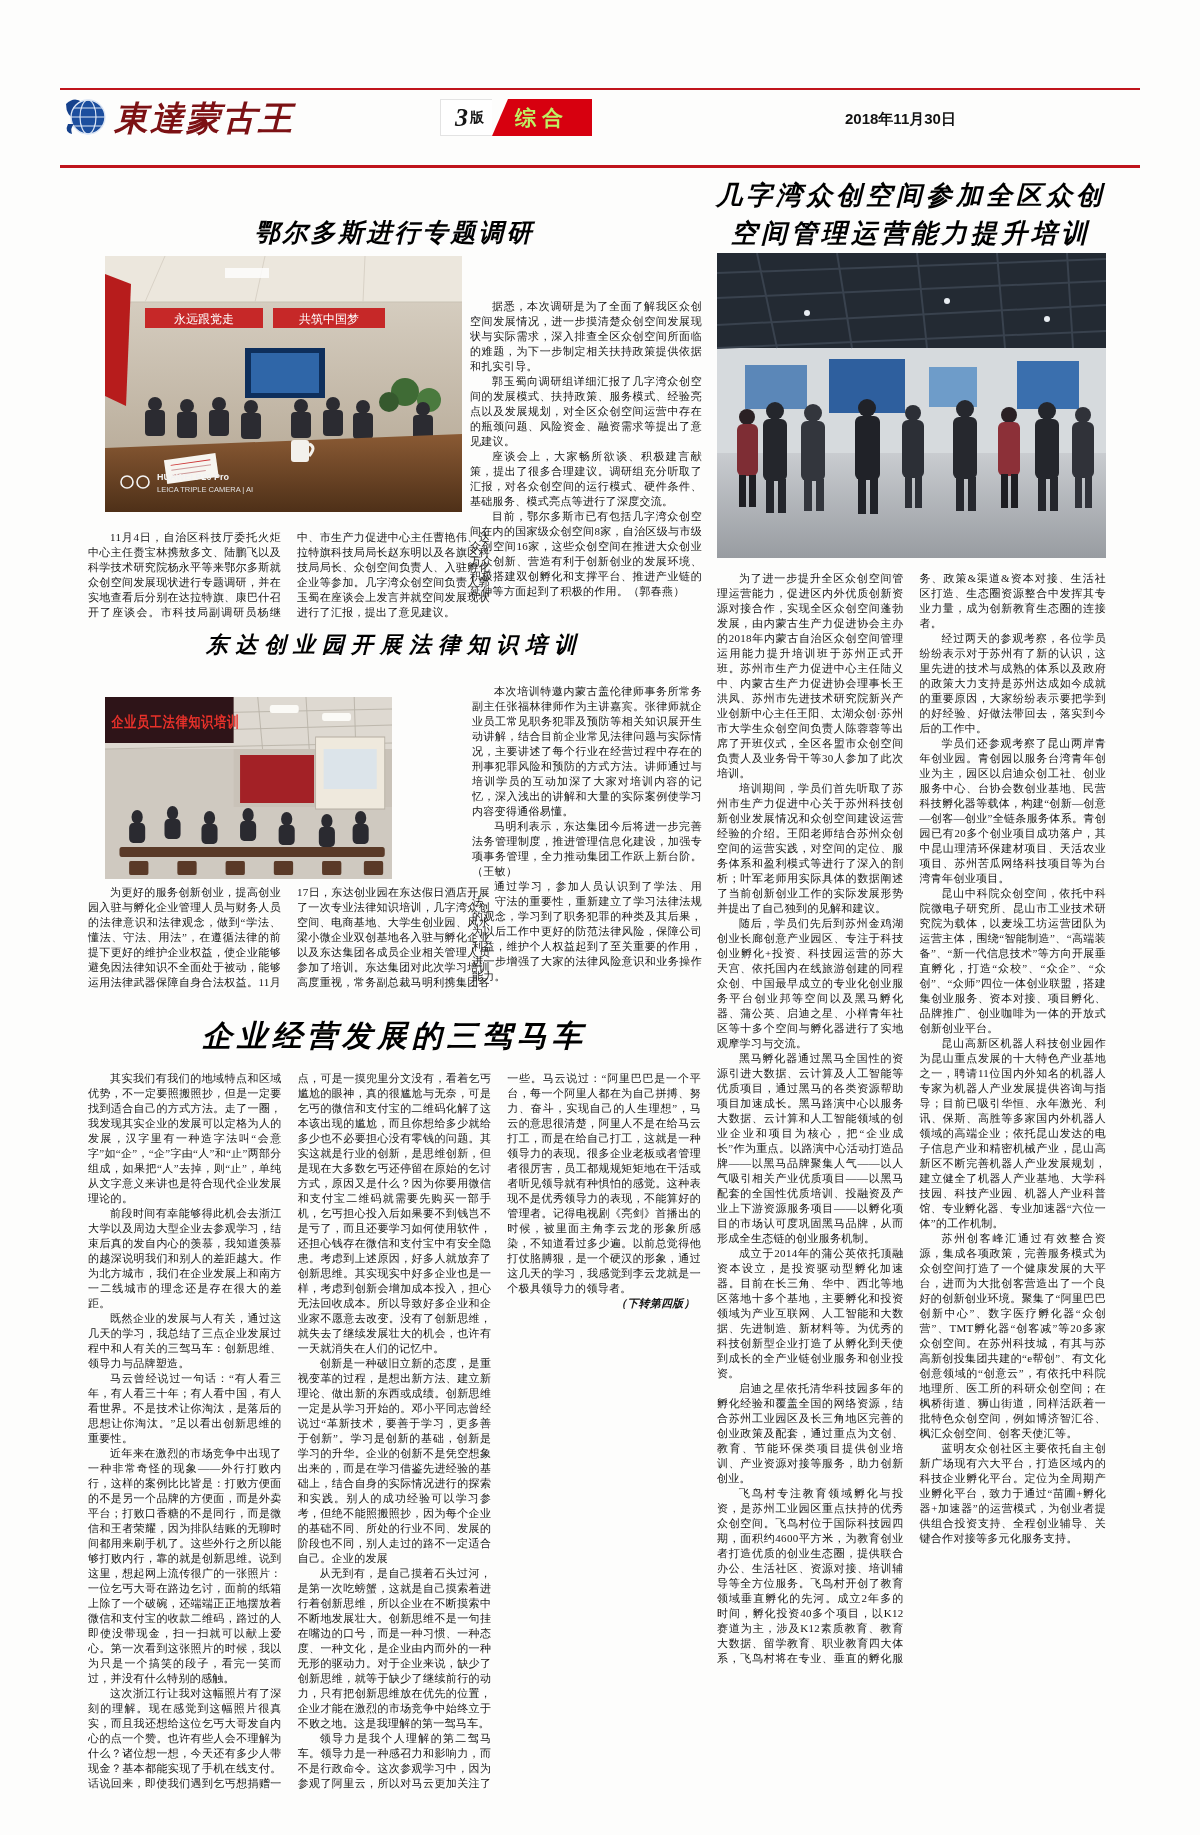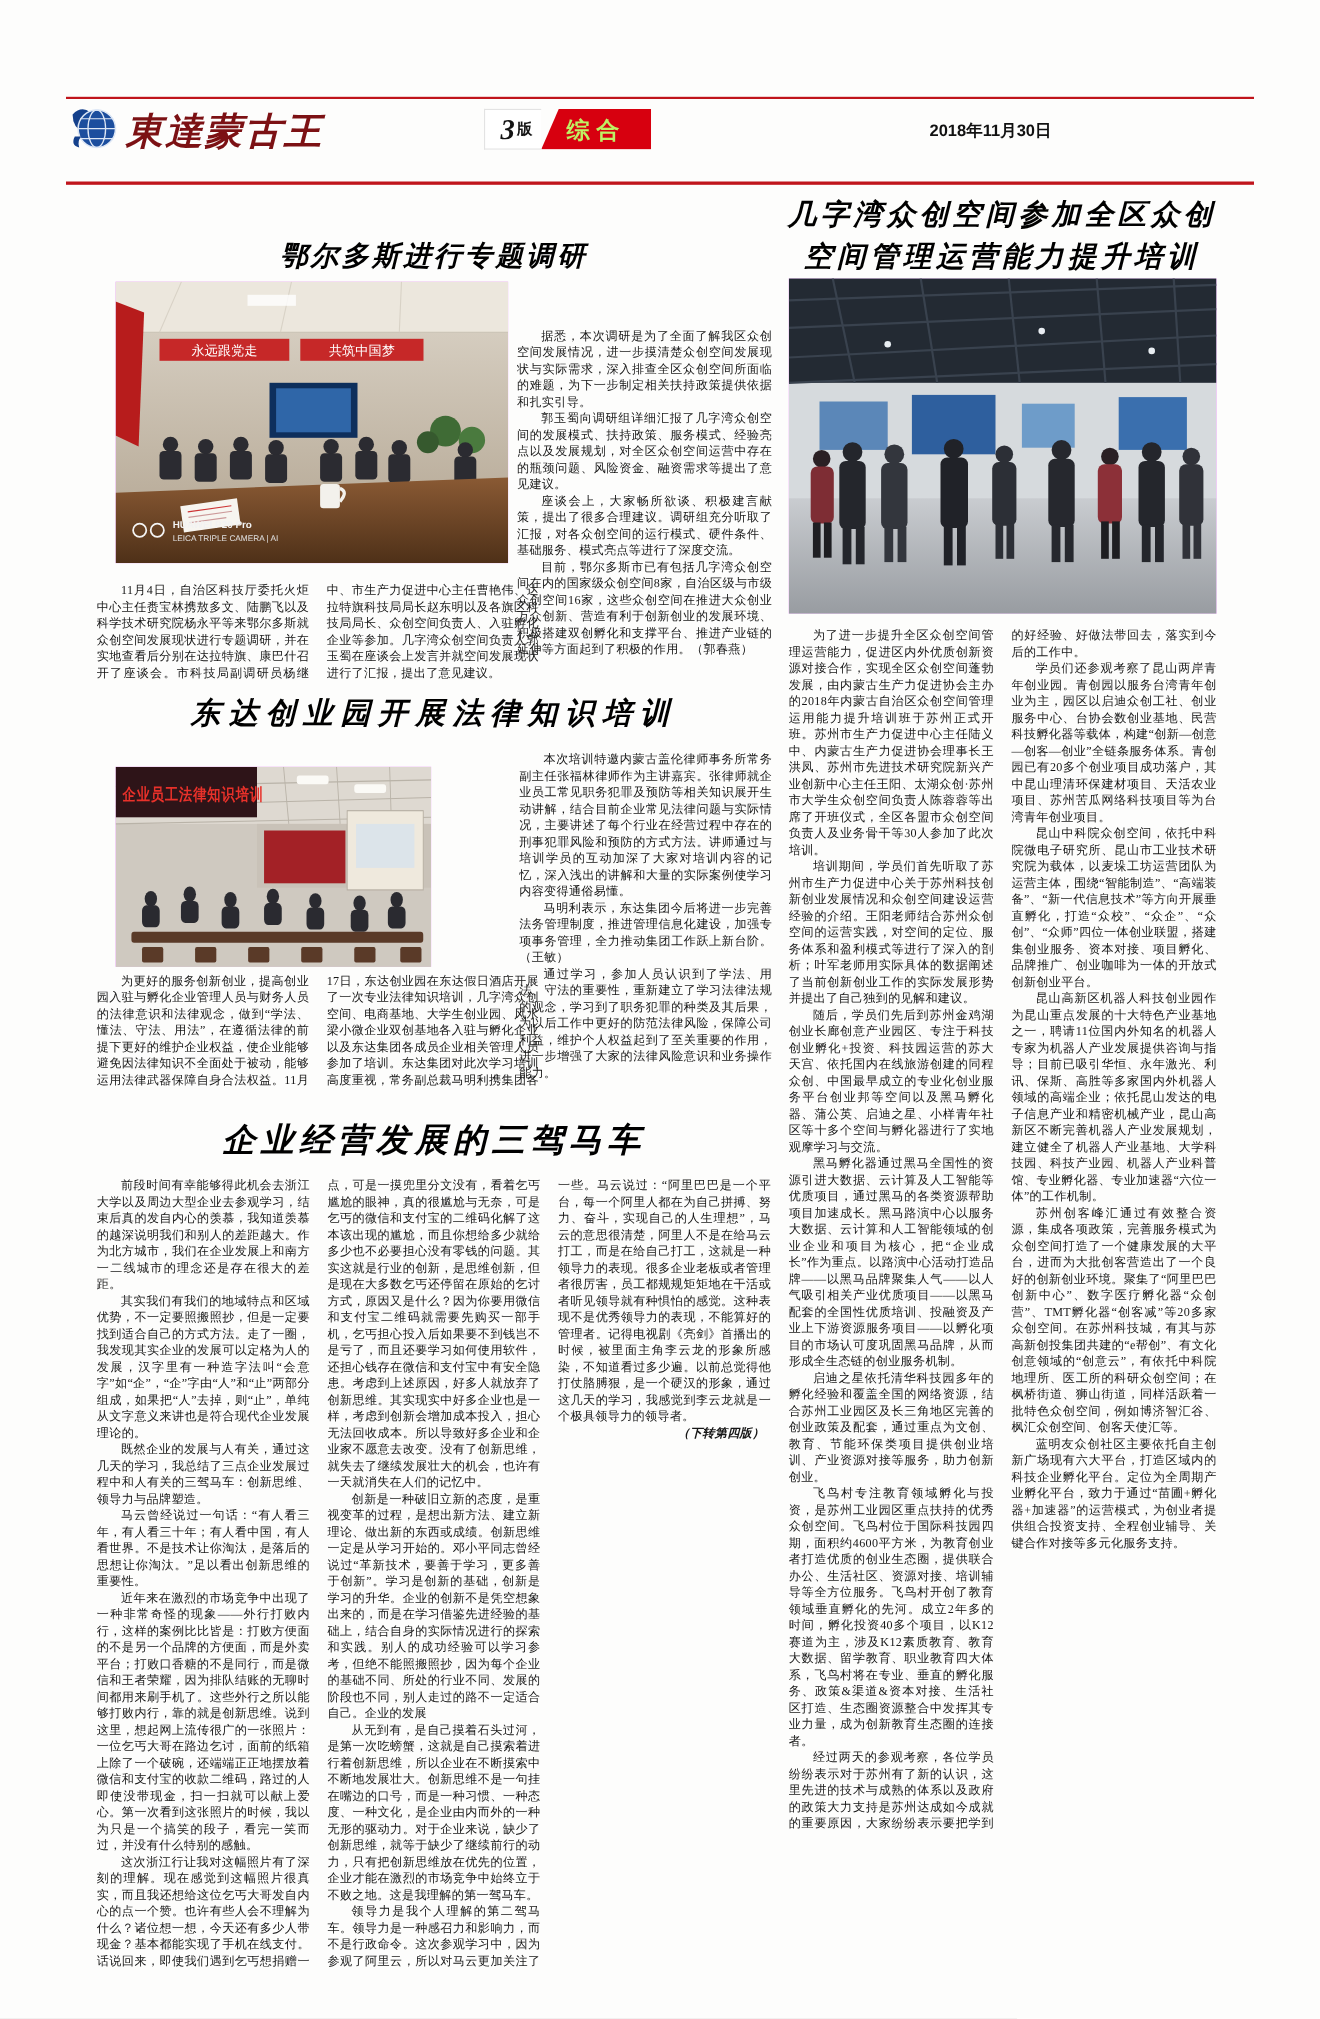--- a/index.html
+++ b/index.html
@@ -17,21 +17,21 @@
   .badge .no span{font-size:14px;font-style:normal;}
   .badge .sec{background:#d7000f;color:#bef264;display:flex;align-items:center;justify-content:center;
               width:100px;font-size:21px;font-weight:bold;letter-spacing:6px;
               clip-path:polygon(16px 0,100% 0,100% 100%,0 100%);
               font-family:"Liberation Sans",sans-serif;}
   .date{font-family:"Liberation Sans",sans-serif;font-weight:bold;font-size:15px;color:#111;}
   .headline{position:absolute;text-align:center;font-weight:bold;font-style:italic;color:#000;
             font-family:"Liberation Serif","DejaVu Serif",serif;white-space:nowrap;}
   .h-a1{font-size:25px;letter-spacing:3px;}
   .h-a2{font-size:26px;letter-spacing:4px;}
-  .h-a3{font-size:27px;letter-spacing:7px;}
+  .h-a3{font-size:22px;letter-spacing:7px;}
   .h-a4{font-size:30px;letter-spacing:5px;}
   .col-text{position:absolute;overflow:hidden;font-size:11px;line-height:15px;letter-spacing:.3px;
             text-align:justify;color:#161616;}
   .col-text p{margin:0;text-indent:2em;}
   .cols2{column-count:2;column-gap:16px;column-fill:auto;}
   .cols3{column-count:3;column-gap:16px;column-fill:auto;}
   .turn-note{text-align:right;text-indent:0;font-style:italic;padding-right:6px;margin-top:10px;font-weight:bold;}
   .photo{position:absolute;overflow:hidden;background:#f0abfc;}
   .photo svg{display:block;width:100%;height:100%;}
 </style>
@@ -237,20 +237,21 @@
           </g>
       </g>
     </svg>
   </div>
 
   <div class="col-text cols2" style="left:717px;top:571px;width:389px;height:1096px;">
     <p>为了进一步提升全区众创空间管理运营能力，促进区内外优质创新资源对接合作，实现全区众创空间蓬勃发展，由内蒙古生产力促进协会主办的2018年内蒙古自治区众创空间管理运用能力提升培训班于苏州正式开班。苏州市生产力促进中心主任陆义中、内蒙古生产力促进协会理事长王洪凤、苏州市先进技术研究院新兴产业创新中心主任王阳、太湖众创·苏州市大学生众创空间负责人陈蓉蓉等出席了开班仪式，全区各盟市众创空间负责人及业务骨干等30人参加了此次培训。</p>
     <p>培训期间，学员们首先听取了苏州市生产力促进中心关于苏州科技创新创业发展情况和众创空间建设运营经验的介绍。王阳老师结合苏州众创空间的运营实践，对空间的定位、服务体系和盈利模式等进行了深入的剖析；叶军老师用实际具体的数据阐述了当前创新创业工作的实际发展形势并提出了自己独到的见解和建议。</p>
     <p>随后，学员们先后到苏州金鸡湖创业长廊创意产业园区、专注于科技创业孵化+投资、科技园运营的苏大天宫、依托国内在线旅游创建的同程众创、中国最早成立的专业化创业服务平台创业邦等空间以及黑马孵化器、蒲公英、启迪之星、小样青年社区等十多个空间与孵化器进行了实地观摩学习与交流。</p>
     <p>黑马孵化器通过黑马全国性的资源引进大数据、云计算及人工智能等优质项目，通过黑马的各类资源帮助项目加速成长。黑马路演中心以服务大数据、云计算和人工智能领域的创业企业和项目为核心，把“企业成长”作为重点。以路演中心活动打造品牌——以黑马品牌聚集人气——以人气吸引相关产业优质项目——以黑马配套的全国性优质培训、投融资及产业上下游资源服务项目——以孵化项目的市场认可度巩固黑马品牌，从而形成全生态链的创业服务机制。</p>
+    <p>成立于2014年的蒲公英依托顶融资本设立，是投资驱动型孵化加速器。目前在长三角、华中、西北等地区落地十多个基地，主要孵化和投资领域为产业互联网、人工智能和大数据、先进制造、新材料等。为优秀的科技创新型企业打造了从孵化到天使到成长的全产业链创业服务和创业投资。</p>
     <p>启迪之星依托清华科技园多年的孵化经验和覆盖全国的网络资源，结合苏州工业园区及长三角地区完善的创业政策及配套，通过重点为文创、教育、节能环保类项目提供创业培训、产业资源对接等服务，助力创新创业。</p>
     <p>飞鸟村专注教育领域孵化与投资，是苏州工业园区重点扶持的优秀众创空间。飞鸟村位于国际科技园四期，面积约4600平方米，为教育创业者打造优质的创业生态圈，提供联合办公、生活社区、资源对接、培训辅导等全方位服务。飞鸟村开创了教育领域垂直孵化的先河。成立2年多的时间，孵化投资40多个项目，以K12赛道为主，涉及K12素质教育、教育大数据、留学教育、职业教育四大体系，飞鸟村将在专业、垂直的孵化服务、政策&amp;渠道&amp;资本对接、生活社区打造、生态圈资源整合中发挥其专业力量，成为创新教育生态圈的连接者。</p>
     <p>经过两天的参观考察，各位学员纷纷表示对于苏州有了新的认识，这里先进的技术与成熟的体系以及政府的政策大力支持是苏州达成如今成就的重要原因，大家纷纷表示要把学到的好经验、好做法带回去，落实到今后的工作中。</p>
     <p>学员们还参观考察了昆山两岸青年创业园。青创园以服务台湾青年创业为主，园区以启迪众创工社、创业服务中心、台协会数创业基地、民营科技孵化器等载体，构建“创新—创意—创客—创业”全链条服务体系。青创园已有20多个创业项目成功落户，其中昆山理清环保建材项目、天活农业项目、苏州苦瓜网络科技项目等为台湾青年创业项目。</p>
     <p>昆山中科院众创空间，依托中科院微电子研究所、昆山市工业技术研究院为载体，以麦垛工坊运营团队为运营主体，围绕“智能制造”、“高端装备”、“新一代信息技术”等方向开展垂直孵化，打造“众校”、“众企”、“众创”、“众师”四位一体创业联盟，搭建集创业服务、资本对接、项目孵化、品牌推广、创业咖啡为一体的开放式创新创业平台。</p>
     <p>昆山高新区机器人科技创业园作为昆山重点发展的十大特色产业基地之一，聘请11位国内外知名的机器人专家为机器人产业发展提供咨询与指导；目前已吸引华恒、永年激光、利讯、保斯、高胜等多家国内外机器人领域的高端企业；依托昆山发达的电子信息产业和精密机械产业，昆山高新区不断完善机器人产业发展规划，建立健全了机器人产业基地、大学科技园、科技产业园、机器人产业科普馆、专业孵化器、专业加速器“六位一体”的工作机制。</p>
     <p>苏州创客峰汇通过有效整合资源，集成各项政策，完善服务模式为众创空间打造了一个健康发展的大平台，进而为大批创客营造出了一个良好的创新创业环境。聚集了“阿里巴巴创新中心”、数字医疗孵化器“众创营”、TMT孵化器“创客减”等20多家众创空间。在苏州科技城，有其与苏高新创投集团共建的“e帮创”、有文化创意领域的“创意云”，有依托中科院地理所、医工所的科研众创空间；在枫桥街道、狮山街道，同样活跃着一批特色众创空间，例如博济智汇谷、枫汇众创空间、创客天使汇等。</p>
     <p>蓝明友众创社区主要依托自主创新广场现有六大平台，打造区域内的科技企业孵化平台。定位为全周期产业孵化平台，致力于通过“苗圃+孵化器+加速器”的运营模式，为创业者提供组合投资支持、全程创业辅导、关键合作对接等多元化服务支持。</p>
 
   </div>
@@ -311,22 +312,22 @@
     <p>通过学习，参加人员认识到了学法、用法、守法的重要性，重新建立了学习法律法规的观念，学习到了职务犯罪的种类及其后果，为以后工作中更好的防范法律风险，保障公司利益，维护个人权益起到了至关重要的作用，进一步增强了大家的法律风险意识和业务操作能力。</p>
   </div>
 
   <div class="col-text cols2" style="left:88px;top:885px;width:402px;height:114px;">
     <p>为更好的服务创新创业，提高创业园入驻与孵化企业管理人员与财务人员的法律意识和法律观念，做到“学法、懂法、守法、用法”，在遵循法律的前提下更好的维护企业权益，使企业能够避免因法律知识不全面处于被动，能够运用法律武器保障自身合法权益。11月17日，东达创业园在东达假日酒店开展了一次专业法律知识培训，几字湾众创空间、电商基地、大学生创业园、风水梁小微企业双创基地各入驻与孵化企业以及东达集团各成员企业相关管理人员参加了培训。东达集团对此次学习培训高度重视，常务副总裁马明利携集团各职能部门、事业部负责人等到会全程参加了培训和学习。</p>
   </div>
 
   <div class="headline h-a4" style="left:88px;top:1016px;width:613px;">企业经营发展的三驾马车</div>
 
   <div class="col-text cols3" style="left:88px;top:1071px;width:613px;height:730px;">
+    <p>其实我们有我们的地域特点和区域优势，不一定要照搬照抄，但是一定要找到适合自己的方式方法。走了一圈，我发现其实企业的发展可以定格为人的发展，汉字里有一种造字法叫“会意字”如“企”，“企”字由“人”和“止”两部分组成，如果把“人”去掉，则“止”，单纯从文字意义来讲也是符合现代企业发展理论的。</p>
     <p>前段时间有幸能够得此机会去浙江大学以及周边大型企业去参观学习，结束后真的发自内心的羡慕，我知道羡慕的越深说明我们和别人的差距越大。作为北方城市，我们在企业发展上和南方一二线城市的理念还是存在很大的差距。</p>
-    <p>其实我们有我们的地域特点和区域优势，不一定要照搬照抄，但是一定要找到适合自己的方式方法。走了一圈，我发现其实企业的发展可以定格为人的发展，汉字里有一种造字法叫“会意字”如“企”，“企”字由“人”和“止”两部分组成，如果把“人”去掉，则“止”，单纯从文字意义来讲也是符合现代企业发展理论的。</p>
     <p>既然企业的发展与人有关，通过这几天的学习，我总结了三点企业发展过程中和人有关的三驾马车：创新思维、领导力与品牌塑造。</p>
     <p>马云曾经说过一句话：“有人看三年，有人看三十年；有人看中国，有人看世界。不是技术让你淘汰，是落后的思想让你淘汰。”足以看出创新思维的重要性。</p>
     <p>近年来在激烈的市场竞争中出现了一种非常奇怪的现象——外行打败内行，这样的案例比比皆是：打败方便面的不是另一个品牌的方便面，而是外卖平台；打败口香糖的不是同行，而是微信和王者荣耀，因为排队结账的无聊时间都用来刷手机了。这些外行之所以能够打败内行，靠的就是创新思维。说到这里，想起网上流传很广的一张照片：一位乞丐大哥在路边乞讨，面前的纸箱上除了一个破碗，还端端正正地摆放着微信和支付宝的收款二维码，路过的人即使没带现金，扫一扫就可以献上爱心。第一次看到这张照片的时候，我以为只是一个搞笑的段子，看完一笑而过，并没有什么特别的感触。</p>
     <p>这次浙江行让我对这幅照片有了深刻的理解。现在感觉到这幅照片很真实，而且我还想给这位乞丐大哥发自内心的点一个赞。也许有些人会不理解为什么？诸位想一想，今天还有多少人带现金？基本都能实现了手机在线支付。话说回来，即使我们遇到乞丐想捐赠一点，可是一摸兜里分文没有，看着乞丐尴尬的眼神，真的很尴尬与无奈，可是乞丐的微信和支付宝的二维码化解了这本该出现的尴尬，而且你想给多少就给多少也不必要担心没有零钱的问题。其实这就是行业的创新，是思维创新，但是现在大多数乞丐还停留在原始的乞讨方式，原因又是什么？因为你要用微信和支付宝二维码就需要先购买一部手机，乞丐担心投入后如果要不到钱岂不是亏了，而且还要学习如何使用软件，还担心钱存在微信和支付宝中有安全隐患。考虑到上述原因，好多人就放弃了创新思维。其实现实中好多企业也是一样，考虑到创新会增加成本投入，担心无法回收成本。所以导致好多企业和企业家不愿意去改变。没有了创新思维，就失去了继续发展壮大的机会，也许有一天就消失在人们的记忆中。</p>
     <p>创新是一种破旧立新的态度，是重视变革的过程，是想出新方法、建立新理论、做出新的东西或成绩。创新思维一定是从学习开始的。邓小平同志曾经说过“革新技术，要善于学习，更多善于创新”。学习是创新的基础，创新是学习的升华。企业的创新不是凭空想象出来的，而是在学习借鉴先进经验的基础上，结合自身的实际情况进行的探索和实践。别人的成功经验可以学习参考，但绝不能照搬照抄，因为每个企业的基础不同、所处的行业不同、发展的阶段也不同，别人走过的路不一定适合自己。企业的发展</p>
     <p>从无到有，是自己摸着石头过河，是第一次吃螃蟹，这就是自己摸索着进行着创新思维，所以企业在不断摸索中不断地发展壮大。创新思维不是一句挂在嘴边的口号，而是一种习惯、一种态度、一种文化，是企业由内而外的一种无形的驱动力。对于企业来说，缺少了创新思维，就等于缺少了继续前行的动力，只有把创新思维放在优先的位置，企业才能在激烈的市场竞争中始终立于不败之地。这是我理解的第一驾马车。</p>
     <p>领导力是我个人理解的第二驾马车。领导力是一种感召力和影响力，而不是行政命令。这次参观学习中，因为参观了阿里云，所以对马云更加关注了一些。马云说过：“阿里巴巴是一个平台，每一个阿里人都在为自己拼搏、努力、奋斗，实现自己的人生理想”，马云的意思很清楚，阿里人不是在给马云打工，而是在给自己打工，这就是一种领导力的表现。很多企业老板或者管理者很厉害，员工都规规矩矩地在干活或者听见领导就有种惧怕的感觉。这种表现不是优秀领导力的表现，不能算好的管理者。记得电视剧《亮剑》首播出的时候，被里面主角李云龙的形象所感染，不知道看过多少遍。以前总觉得他打仗胳膊狠，是一个硬汉的形象，通过这几天的学习，我感觉到李云龙就是一个极具领导力的领导者。</p>
     <p class="turn-note">（下转第四版）</p>
   </div>
 

